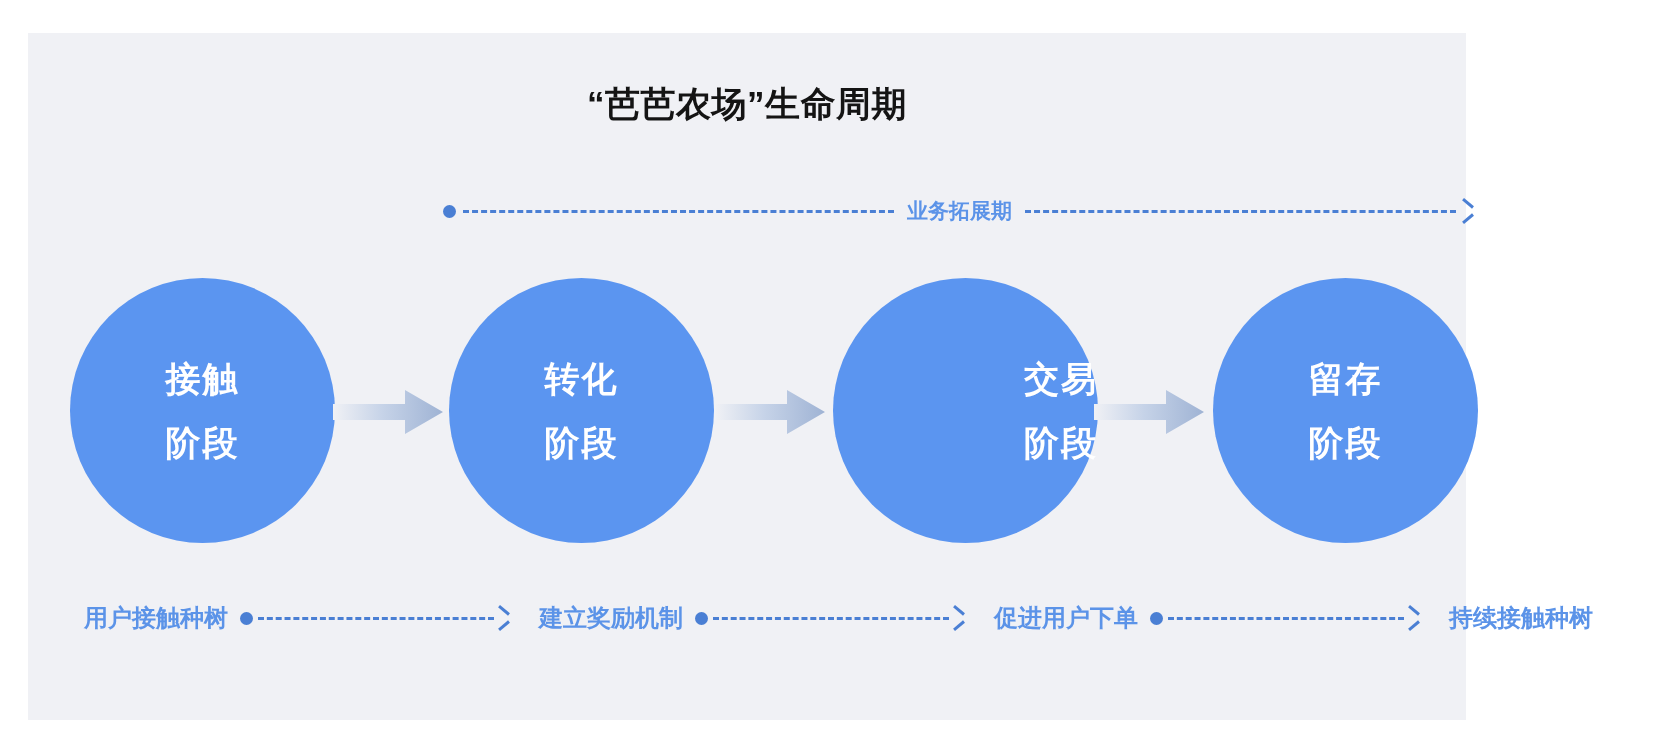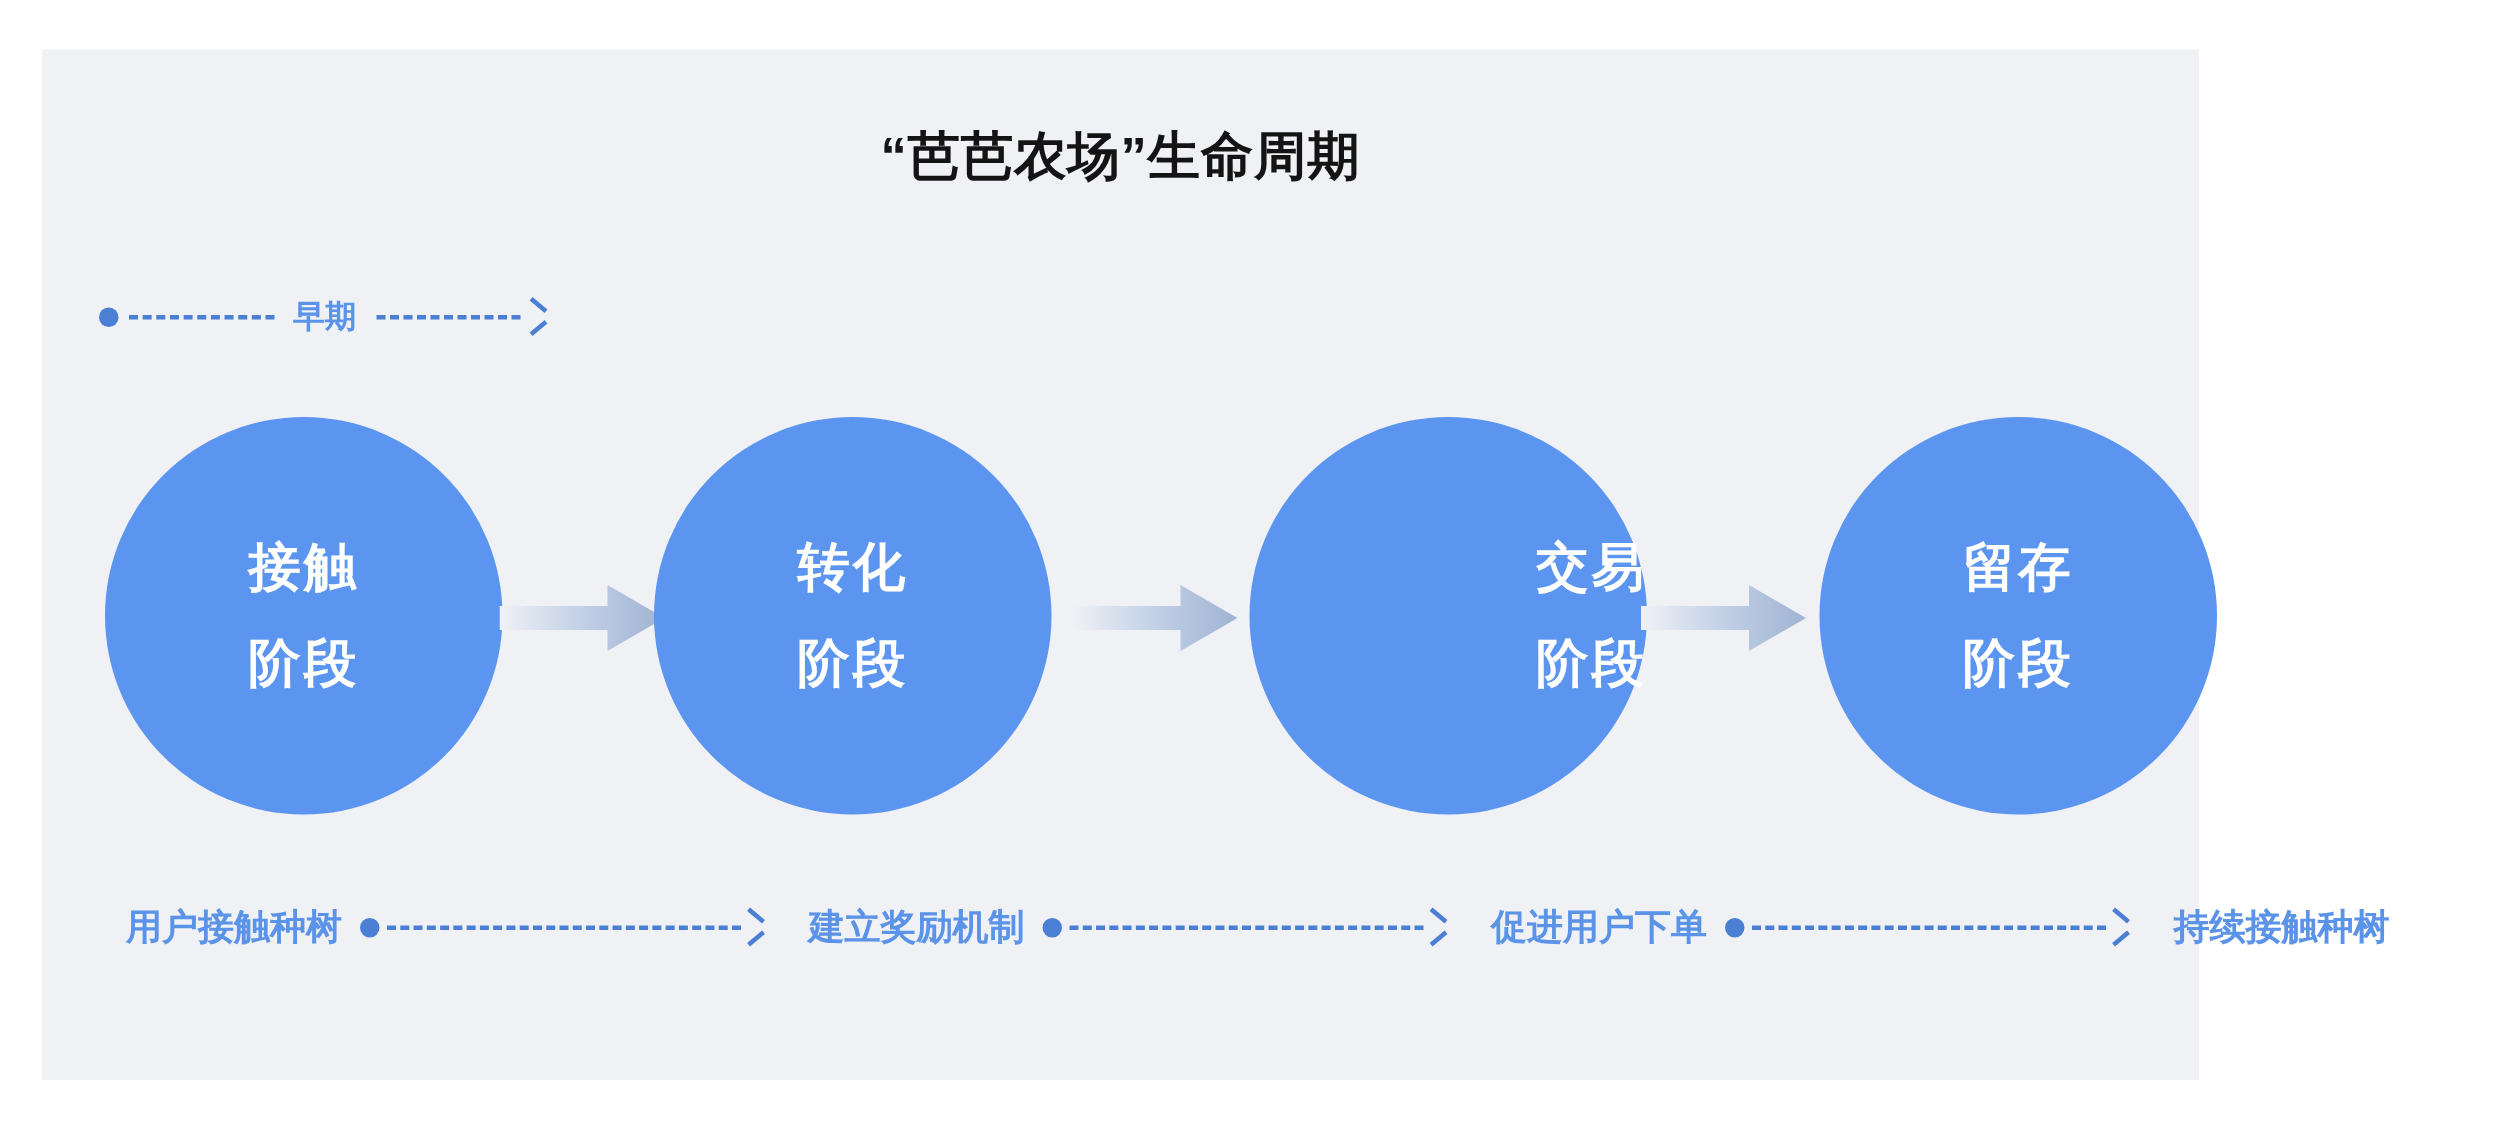--- a/index.html
+++ b/index.html
@@ -118,21 +118,21 @@
     justify-content: center;
     color: #ffffff;
     font-size: 35px;
     font-weight: bold;
     line-height: 1.35;
     letter-spacing: 2px;
   }
   .stage-circle .line2 { margin-top: 16px; }
 
   .stage-circle.pos-0 { left: 42px; }
-  .stage-circle.pos-1 { left: 408px; }
+  .stage-circle.pos-1 { left: 421px; }
   .stage-circle.pos-2 { left: 805px; align-items: flex-end; }
   .stage-circle.pos-3 { left: 1185px; }
 
   
   .flow-arrow {
     position: absolute;
     top: 110px;
     width: 110px;
     height: 48px;
   }
@@ -205,28 +205,28 @@
     transform-origin: right center;
   }
 </style>
 </head>
 <body>
 
 <div id="diagram-panel">
 
   <div id="chart-title">“芭芭农场”生命周期</div>
 
-  <div class="phase-track" id="phase-track-early">
+
+  <div class="phase-track" id="phase-track-growth">
     <span class="phase-dot"></span>
     <span class="phase-dash"></span>
-    <span class="phase-label">早期</span>
+    <span class="phase-label">业务拓展期</span>
     <span class="phase-dash"></span>
     <span class="phase-arrowhead"></span>
   </div>
-
 
   <div id="stages-row">
 
     <div class="stage-circle pos-0">
       <span class="line1">接触</span>
       <span class="line2">阶段</span>
     </div>
 
     <svg class="flow-arrow gap-0" viewBox="0 0 110 48">
       <defs>

